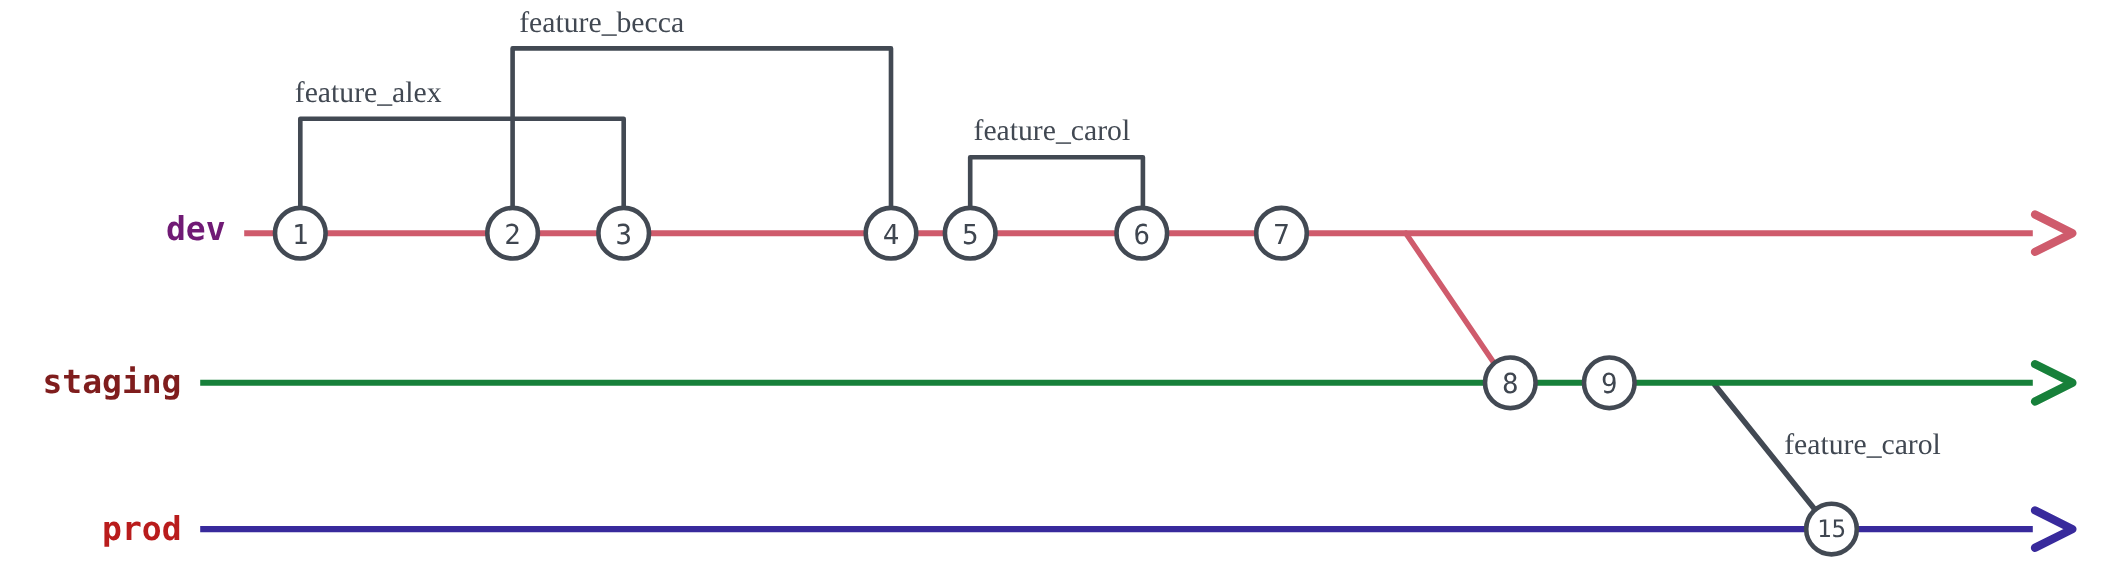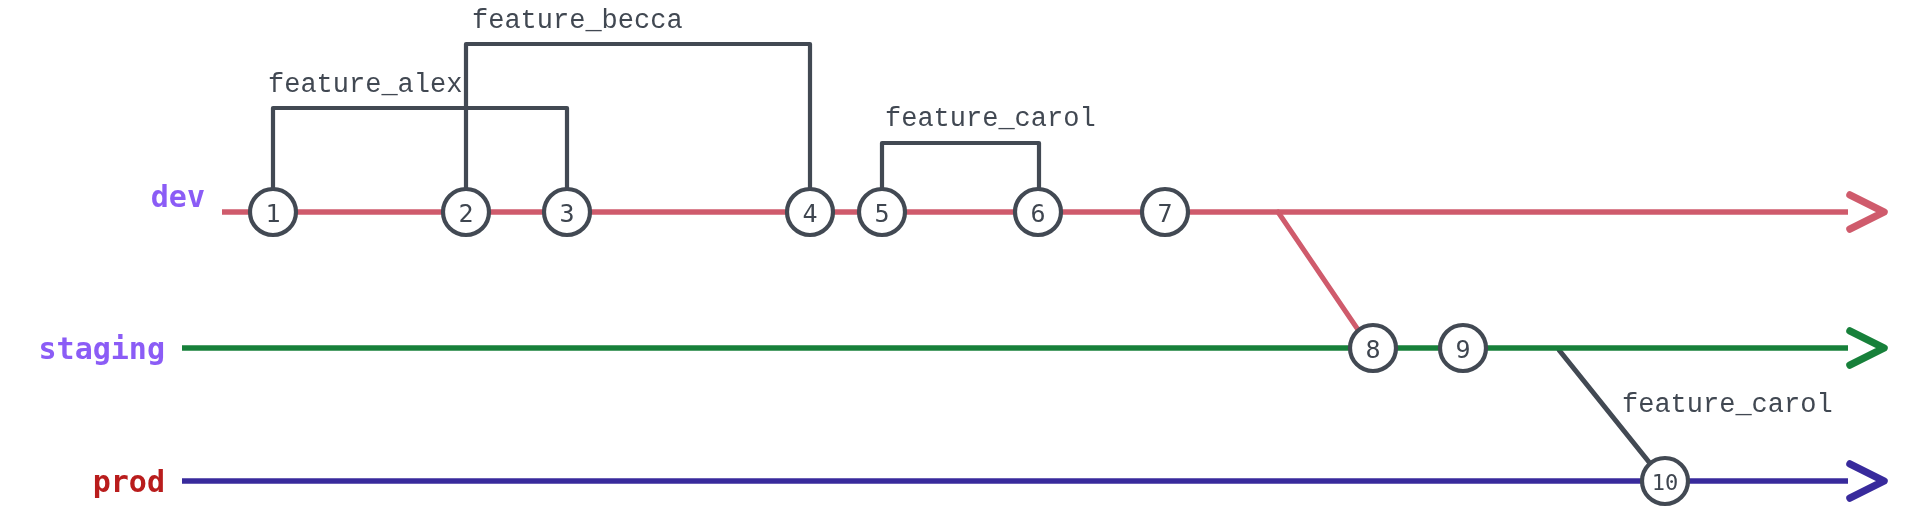--- a/index.html
+++ b/index.html
@@ -7,21 +7,21 @@
   body{width:1916px;height:511px;overflow:hidden;
        font-family:"DejaVu Sans Mono","Liberation Mono",monospace;}
   #stage{position:relative;width:1916px;height:511px;background:#fff;}
   #svg{position:absolute;left:0;top:0;width:1916px;height:511px;}
   .branch-label{
     position:absolute;font-family:"DejaVu Sans Mono","Liberation Mono",monospace;
     font-weight:700;font-size:30px;white-space:nowrap;
     transform:translate(-100%,-50%);letter-spacing:0px;
   }
   .feat-label{
-    position:absolute;font-family:Liberation Mono, monospace;
+    position:absolute;font-family:Liberation Serif, serif;
     font-weight:400;font-size:27px;color:#414852;white-space:nowrap;
     transform:translate(0,-100%);
   }
   .node-num{
     position:absolute;font-family:"DejaVu Sans Mono","Liberation Mono",monospace;
     font-size:25px;color:#3f4650;transform:translate(-50%,-50%);
     white-space:nowrap;pointer-events:none;
   }
 </style>
 </head>
@@ -59,22 +59,22 @@
         <circle cx="882" cy="212" r="23" fill="#ffffff" stroke="#424953" stroke-width="4.2"></circle>
         <circle cx="1038" cy="212" r="23" fill="#ffffff" stroke="#424953" stroke-width="4.2"></circle>
         <circle cx="1165" cy="212" r="23" fill="#ffffff" stroke="#424953" stroke-width="4.2"></circle>
         <circle cx="1373" cy="348" r="23" fill="#ffffff" stroke="#424953" stroke-width="4.2"></circle>
         <circle cx="1463" cy="348" r="23" fill="#ffffff" stroke="#424953" stroke-width="4.2"></circle>
         <circle cx="1665" cy="481" r="23" fill="#ffffff" stroke="#424953" stroke-width="4.2"></circle>
       </g>
   </svg>
 
   <div id="branch-labels">
-      <div class="branch-label" style="left: 205px; top: 196px; color: #8b5cf6;">dev</div>
-      <div class="branch-label" style="left: 165px; top: 348px; color: #8b5cf6;">staging</div>
+      <div class="branch-label" style="left: 205px; top: 209px; color: #701a75;">dev</div>
+      <div class="branch-label" style="left: 165px; top: 348px; color: #7f1d1d;">staging</div>
       <div class="branch-label" style="left: 165px; top: 481px; color: #b91c1c;">prod</div>
     </div>
 
   <div id="feature-labels">
       <div class="feat-label" style="left: 268px; top: 100px;">feature_alex</div>
       <div class="feat-label" style="left: 472px; top: 36px;">feature_becca</div>
       <div class="feat-label" style="left: 885px; top: 134px;">feature_carol</div>
     </div>
 
   <div id="merge-labels">
@@ -84,16 +84,16 @@
   <div id="commit-labels">
       <div class="node-num" style="left: 273px; top: 213px;">1</div>
       <div class="node-num" style="left: 466px; top: 213px;">2</div>
       <div class="node-num" style="left: 567px; top: 213px;">3</div>
       <div class="node-num" style="left: 810px; top: 213px;">4</div>
       <div class="node-num" style="left: 882px; top: 213px;">5</div>
       <div class="node-num" style="left: 1038px; top: 213px;">6</div>
       <div class="node-num" style="left: 1165px; top: 213px;">7</div>
       <div class="node-num" style="left: 1373px; top: 349px;">8</div>
       <div class="node-num" style="left: 1463px; top: 349px;">9</div>
-      <div class="node-num" style="left: 1665px; top: 482px; font-size: 22px;">10</div>
+      <div class="node-num" style="left: 1665px; top: 482px; font-size: 22px;">15</div>
     </div>
 
 </div>
 
 </body></html>

